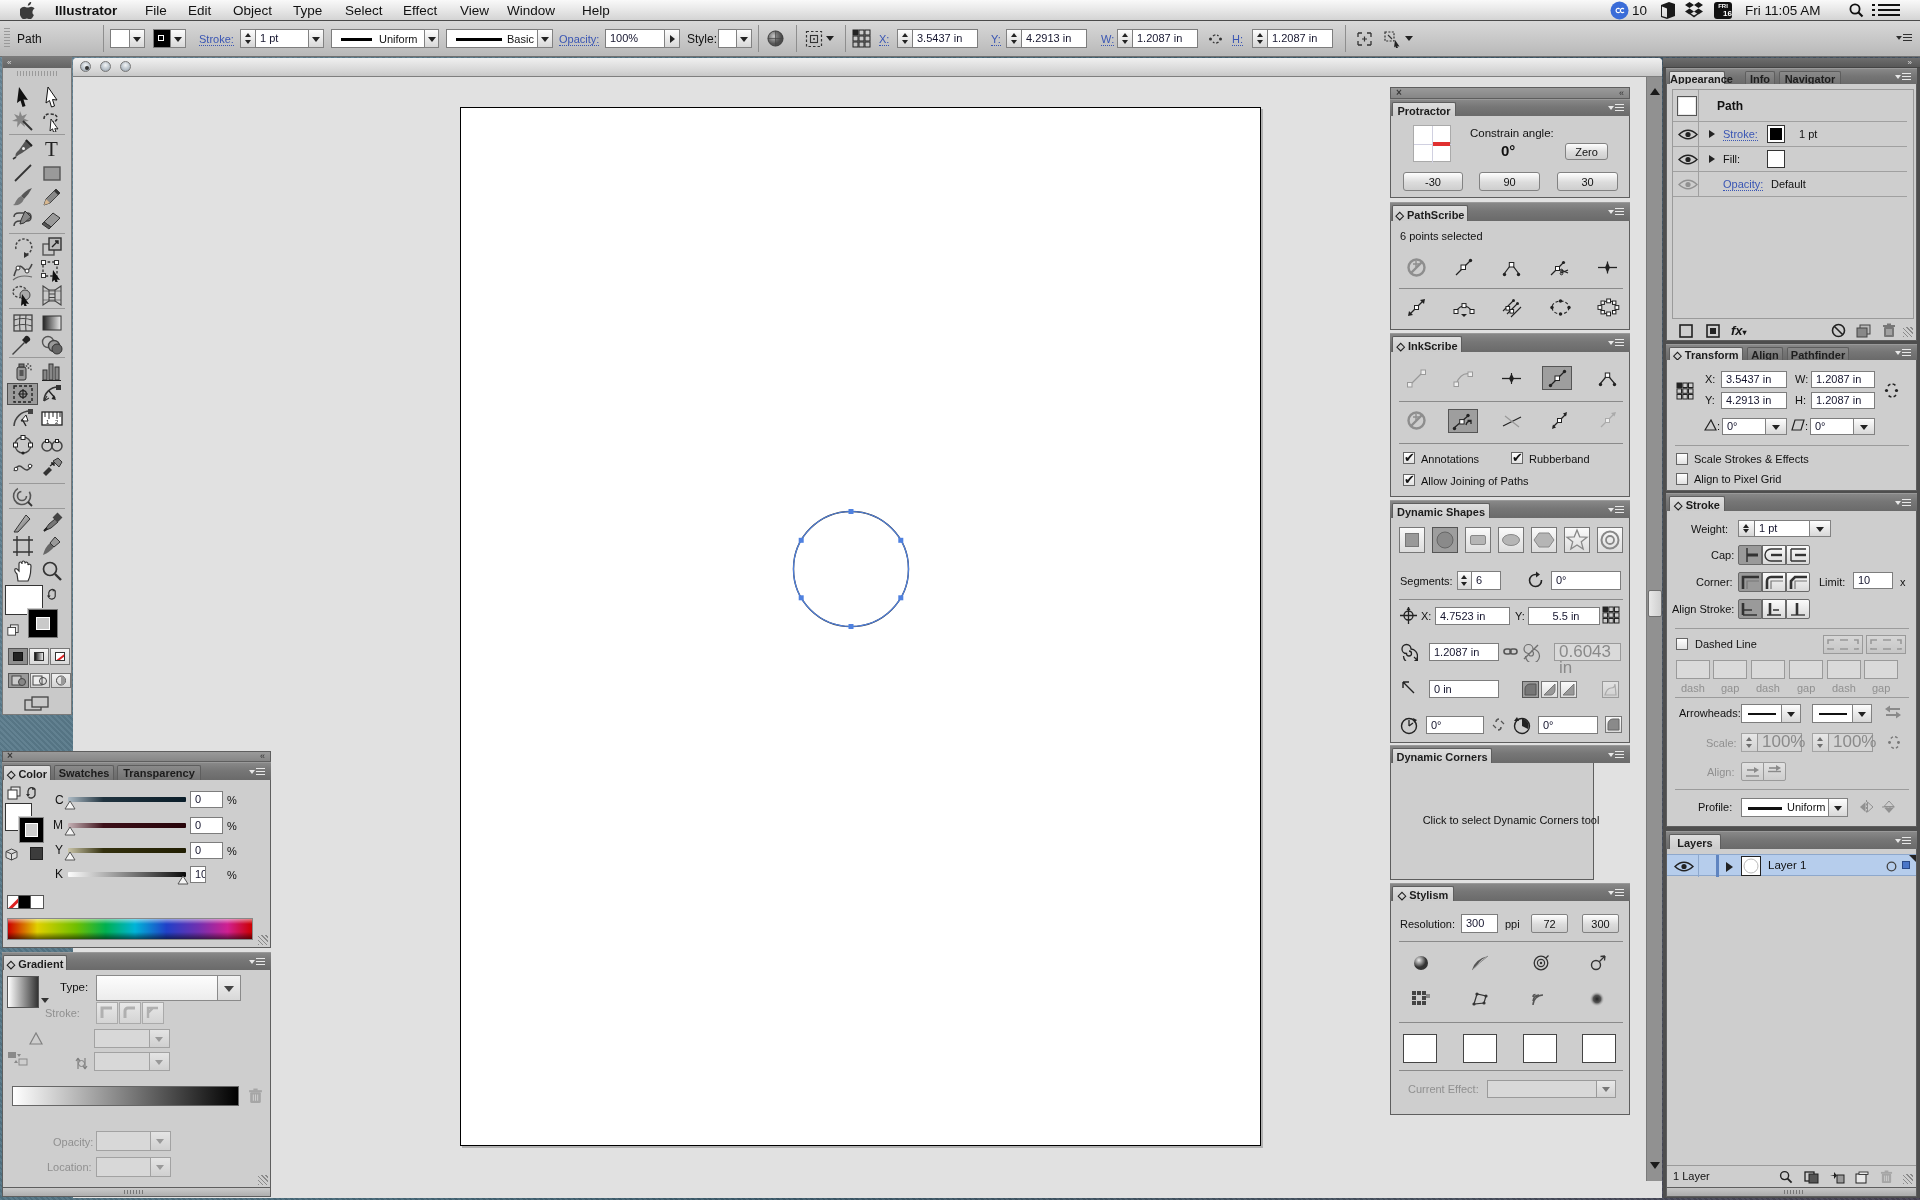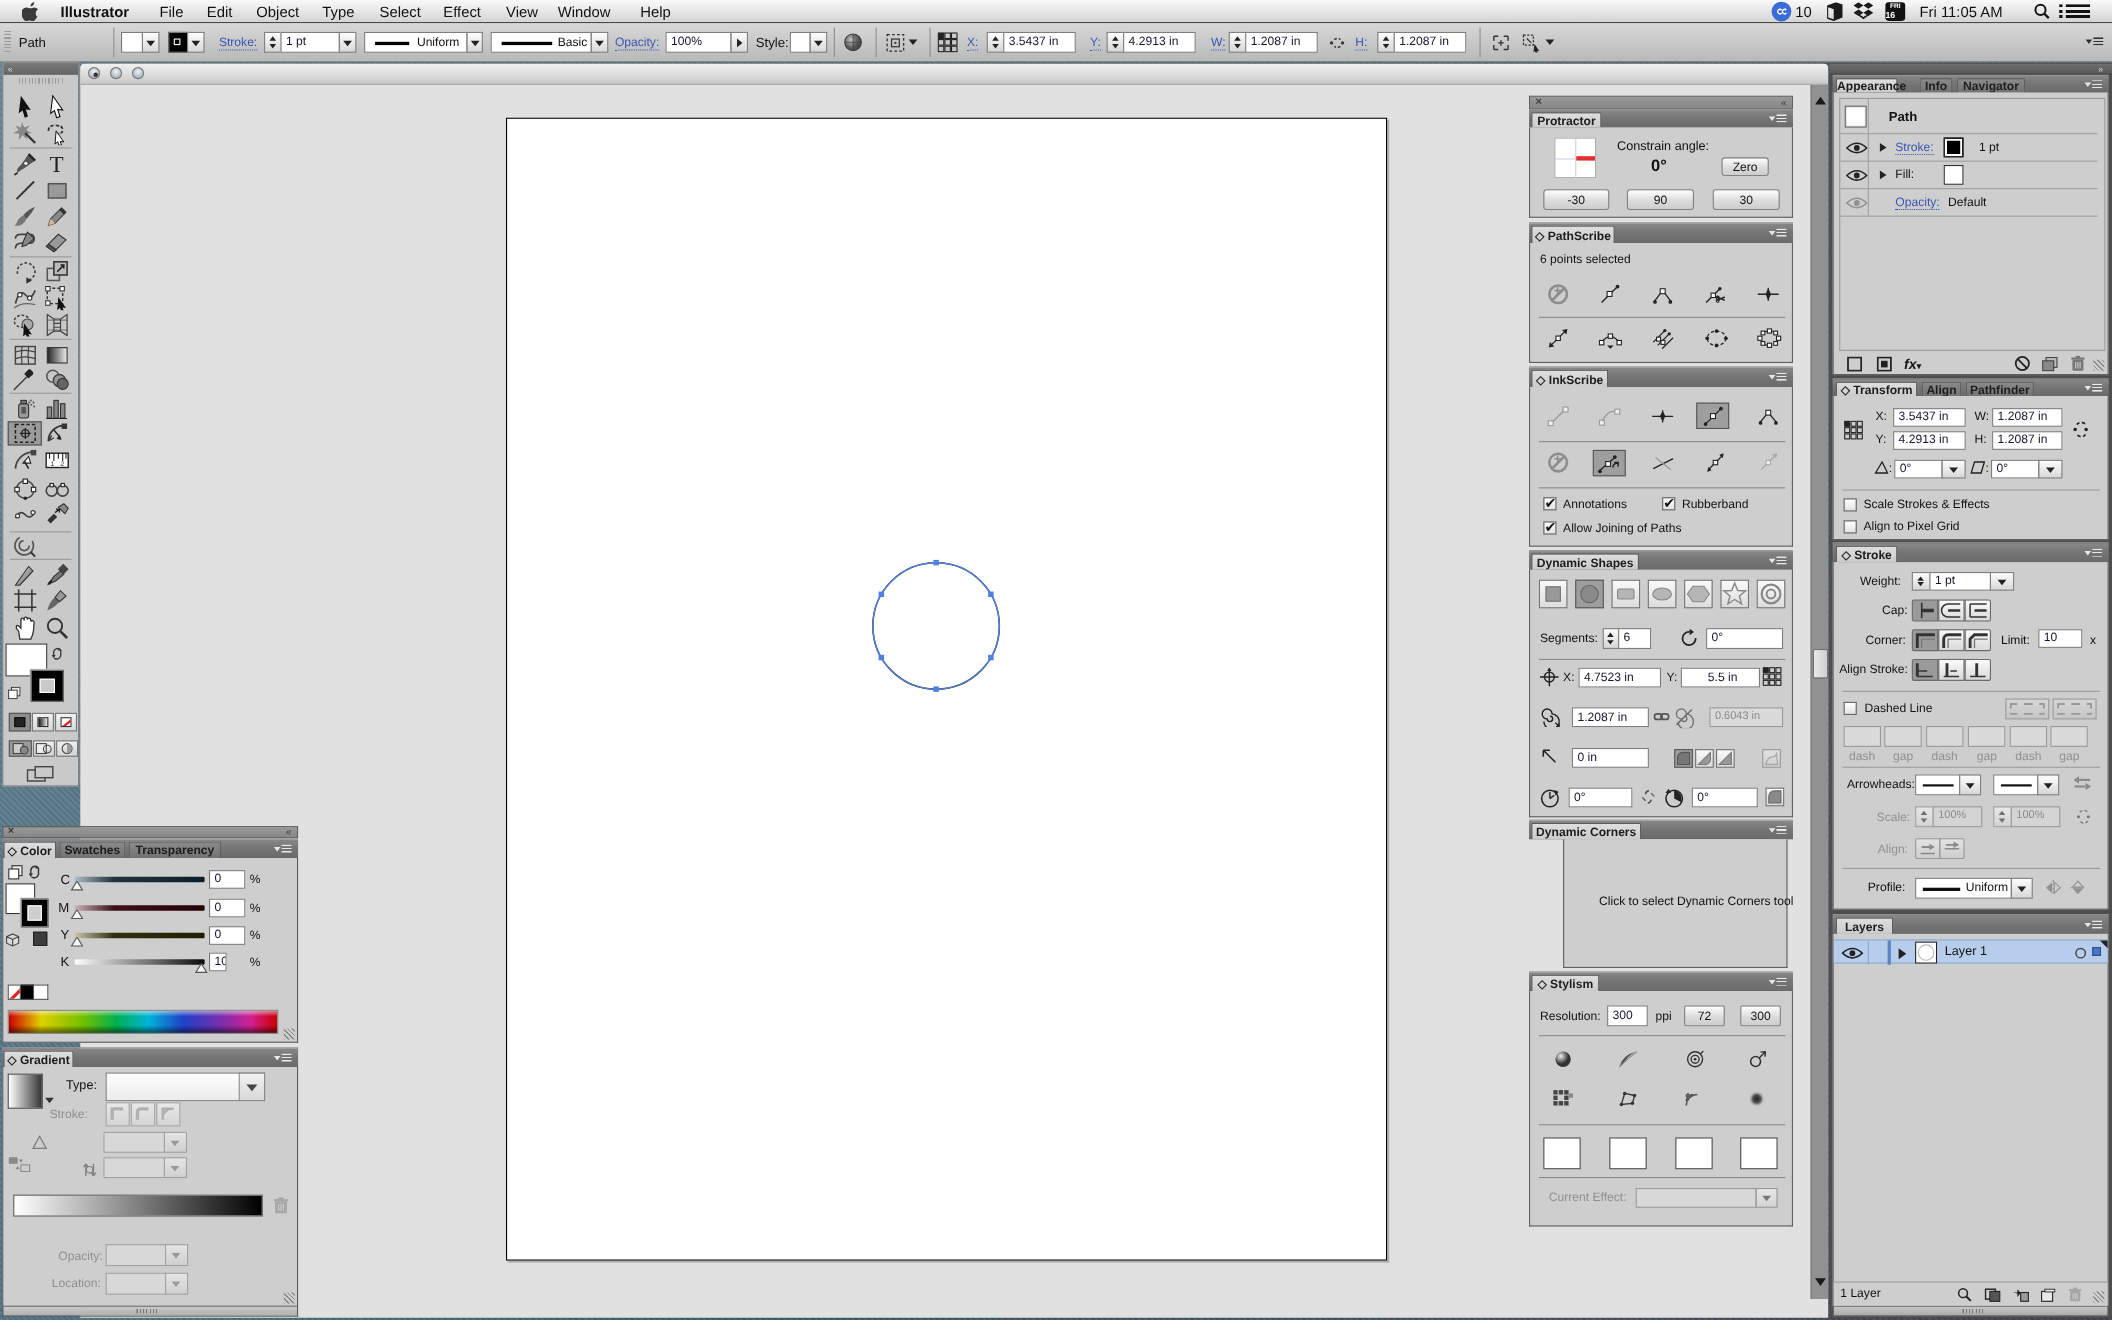--- a/index.html
+++ b/index.html
@@ -1,21 +1,21 @@
 <!DOCTYPE html>
 <html><head>
 <meta charset="utf-8">
 <style>
 * { margin:0; padding:0; box-sizing:border-box; }
 html,body { width:1920px; height:1200px; overflow:hidden; }
 body { font-family:"Liberation Sans", sans-serif; position:relative;
   background:repeating-linear-gradient(45deg, rgba(255,255,255,0.05) 0 2px, rgba(0,0,0,0.05) 2px 4px), linear-gradient(118deg,#6a8899 0%,#4e7080 30%,#3c5a6a 55%,#47505e 80%,#454051 100%); }
 .ab { position:absolute; }
 .fld { position:absolute; background:#fff; border:1px solid #7d7d7d; font-size:11px; color:#15152e; line-height:15px; padding-left:4px; overflow:hidden; white-space:nowrap; }
-.gfld { position:absolute; background:#d4d4d4; border:1px solid #9a9a9a; font-size:10px; color:#8a8a8a; line-height:15px; padding-left:4px; }
+.gfld { position:absolute; background:#d4d4d4; border:1px solid #9a9a9a; font-size:17px; color:#8a8a8a; line-height:15px; padding-left:4px; }
 .btn { position:absolute; background:linear-gradient(#fefefe,#dcdcdc 55%,#cecece); border:1px solid #828282; border-radius:3px; font-size:11px; color:#111; text-align:center; }
 .lbl { position:absolute; font-size:11px; color:#111; white-space:nowrap; }
 .blbl { position:absolute; font-size:11px; color:#3a56b4; white-space:nowrap; border-bottom:1px dotted #3a56b4; }
 .glbl { position:absolute; font-size:11px; color:#909090; white-space:nowrap; }
 .sep { position:absolute; background:#9b9b9b; height:1px; }
 .ddl { position:absolute; background:linear-gradient(#fdfdfd,#d8d8d8); border:1px solid #828282; }
 .ddl:after { content:""; position:absolute; left:50%; top:50%; margin:-2px 0 0 -4px; border:4px solid transparent; border-top:5px solid #222; }
 .spin { position:absolute; background:linear-gradient(#fdfdfd,#d6d6d6); border:1px solid #828282; }
 .spin:before { content:""; position:absolute; left:50%; top:3px; margin-left:-3.5px; border:3.5px solid transparent; border-top:none; border-bottom:4px solid #222; }
 .spin:after { content:""; position:absolute; left:50%; bottom:3px; margin-left:-3.5px; border:3.5px solid transparent; border-bottom:none; border-top:4px solid #222; }
@@ -53,21 +53,21 @@
     </svg>
   <div class="ab" style="left:1632px;top:3px;font-size:13.5px;color:#111;">10</div>
   <svg class="ab" style="left:1659px;top:2px;" width="18" height="17" viewBox="0 0 18 17">
       <path fill="#1a1a1a" d="M2 3 L10 0 L16 2 L16 14 L8 17 L2 15 Z M3 4.5 L3 14 L8 15.5 L8 6.5 Z"></path>
     </svg>
   <svg class="ab" style="left:1685px;top:2px;" width="18" height="17" viewBox="0 0 18 17">
       <path fill="#1a1a1a" d="M4.5 0 L9 3 L4.5 6 L0 3 Z M13.5 0 L18 3 L13.5 6 L9 3 Z M4.5 6.6 L9 9.6 L4.5 12.6 L0 9.6 Z M13.5 6.6 L18 9.6 L13.5 12.6 L9 9.6 Z M9 13.4 L13 11 L13 12.6 L9 15.4 L5 12.6 L5 11 Z"></path>
     </svg>
   <div class="ab" style="left:1714px;top:2px;width:18px;height:17px;background:#111;border-radius:3px;">
     <div style="font-size:6px;color:#fff;text-align:center;font-weight:bold;line-height:7px;margin-top:1px;">FRI</div>
-    <div style="font-size:8px;color:#fff;text-align:left;font-weight:bold;line-height:8px;">16</div>
+    <div style="font-size:8px;color:#fff;text-align:right;font-weight:bold;line-height:8px;">16</div>
   </div>
   <div class="ab" style="left:1745px;top:3px;font-size:13.5px;color:#111;">Fri 11:05 AM</div>
   <svg class="ab" style="left:1849px;top:3px;" width="15" height="15" viewBox="0 0 15 15">
       <circle cx="6" cy="6" r="4.6" fill="none" stroke="#111" stroke-width="1.8"></circle>
       <line x1="9.5" y1="9.5" x2="13.5" y2="13.5" stroke="#111" stroke-width="2.2"></line>
     </svg>
   <div class="ab" style="left:1878px;top:4px;width:22px;height:13px;background:
      linear-gradient(#111 0 2.5px,transparent 2.5px 5px,#111 5px 7.5px,transparent 7.5px 10px,#111 10px 12.5px,transparent 0);">
      <div class="ab" style="left:-6px;top:0;width:3px;height:13px;background:linear-gradient(#111 0 2.5px,transparent 2.5px 5px,#111 5px 7.5px,transparent 7.5px 10px,#111 10px 12.5px,transparent 0);"></div>
   </div>
@@ -977,21 +977,21 @@
         <svg width="15" height="15" viewBox="0 0 15 15">
           <path d="M2 13 L2 7 A 5 5 0 0 1 7 2 L13 2 L13 13 Z" fill="#8a8a8a" stroke="#666"></path>
         </svg>
       </div>
   </div>
 
   <div class="phead" style="left:0;top:658px;width:240px;height:18px;">
     <div class="ptab" style="left:2px;width:100px;line-height:17px;">Dynamic Corners</div>
     <div class="pmenu"></div>
   </div>
-  <div class="pcontent" style="left:0;top:676px;width:204px;height:117px;border:1px solid #5e5e5e;border-top:none;margin-left:31px;">
+  <div class="pcontent" style="left:0;top:676px;width:204px;height:117px;border:1px solid #5e5e5e;border-top:none;">
     <div class="ab" style="left:0;top:51px;width:240px;text-align:center;font-size:11px;color:#111;">Click to select Dynamic Corners tool</div>
   </div>
 
   <div class="phead" style="left:0;top:796px;width:240px;height:18px;">
     <div class="ptab" style="left:2px;width:62px;line-height:17px;">◇ Stylism</div>
     <div class="pmenu"></div>
   </div>
   <div class="pcontent" style="left:0;top:814px;width:240px;height:214px;border:1px solid #5e5e5e;border-top:none;">
     <div class="lbl" style="left:9px;top:17px;">Resolution:</div>
     <div class="fld" style="left:70px;top:13px;width:37px;height:19px;line-height:17px;">300</div>

